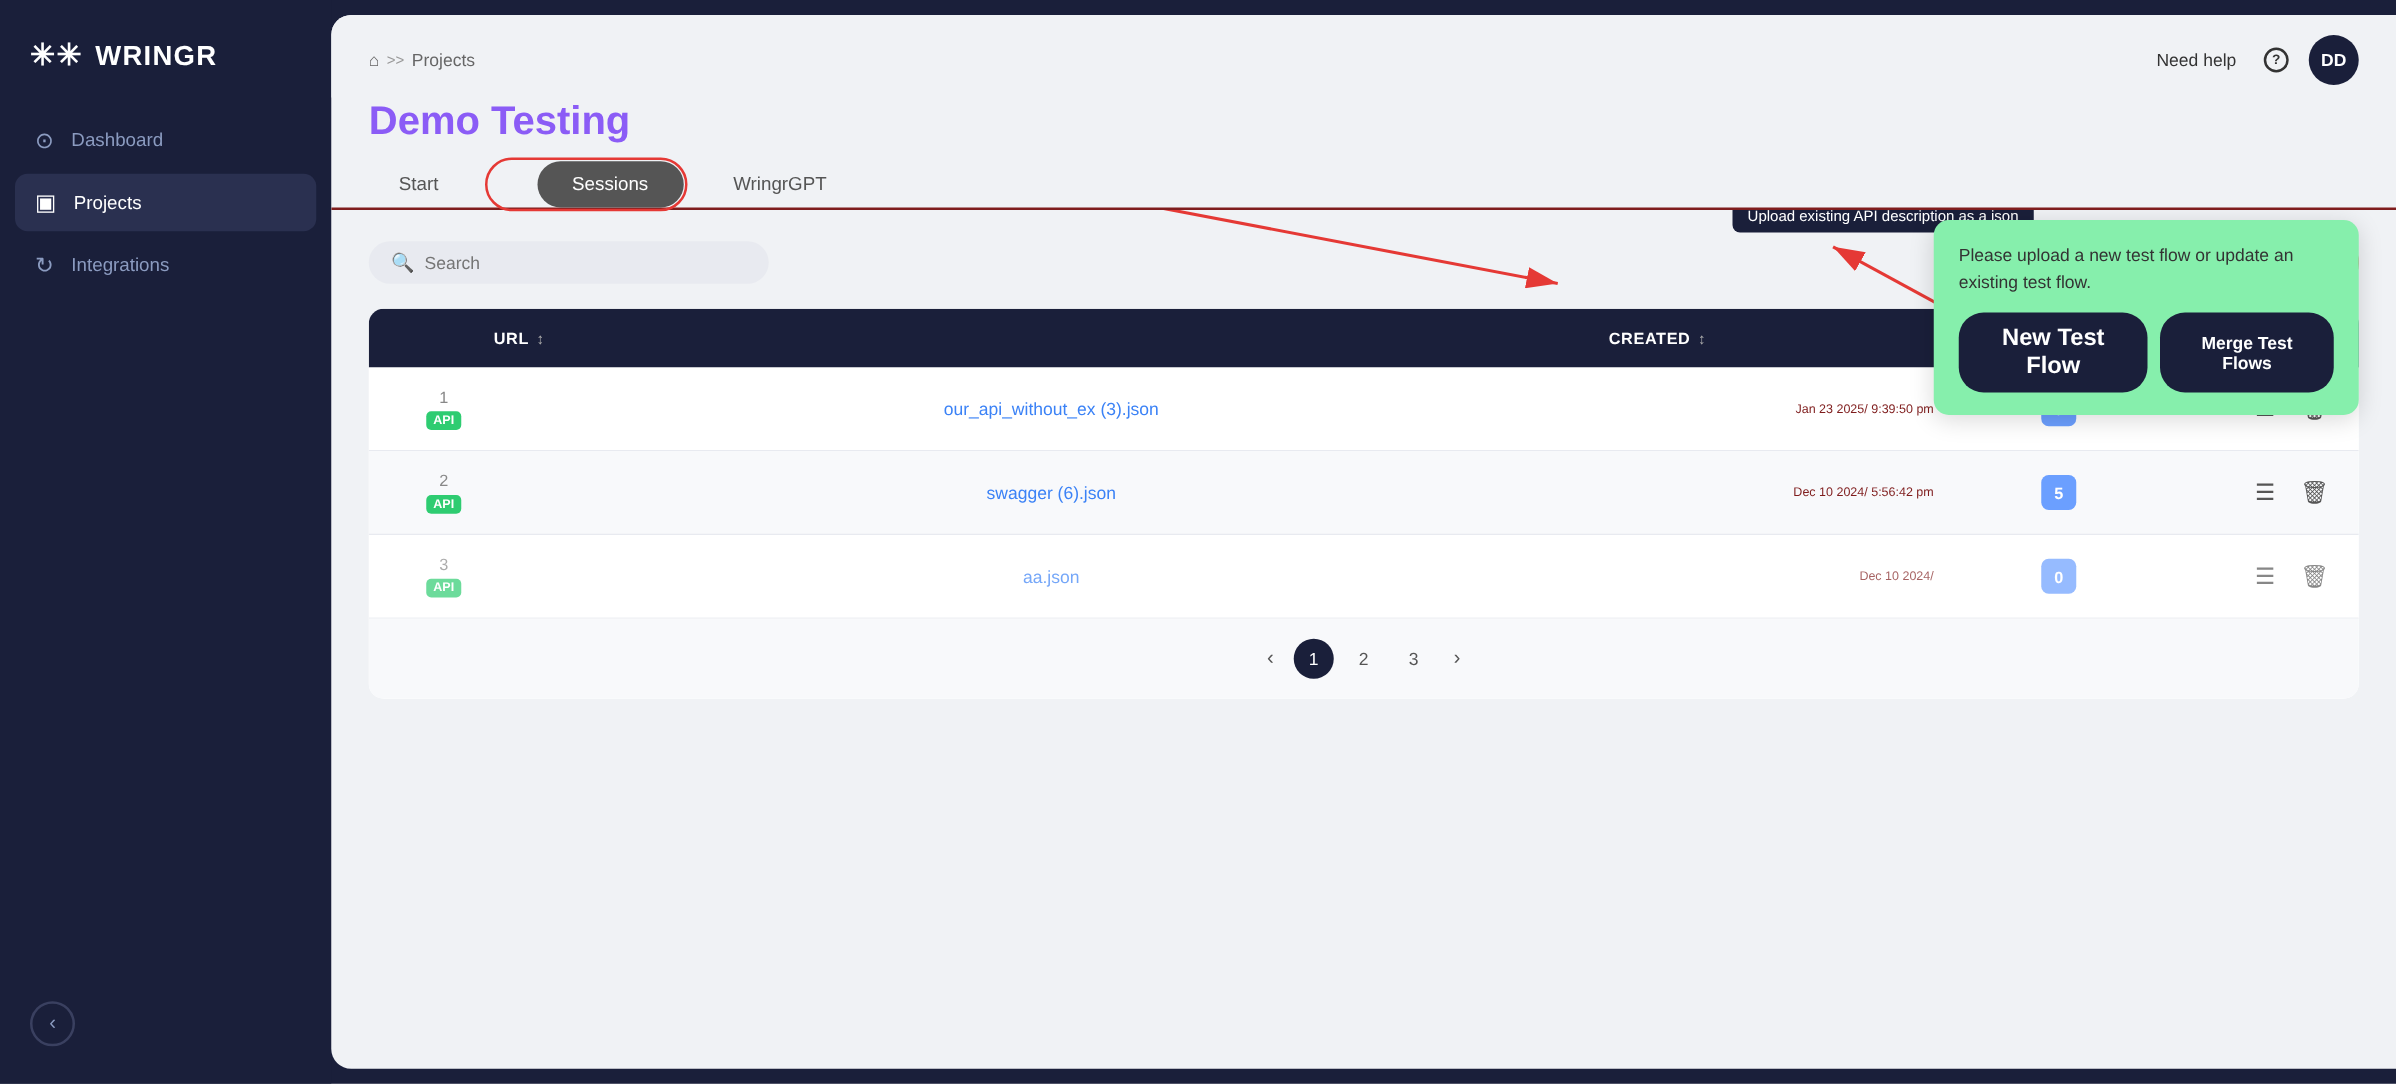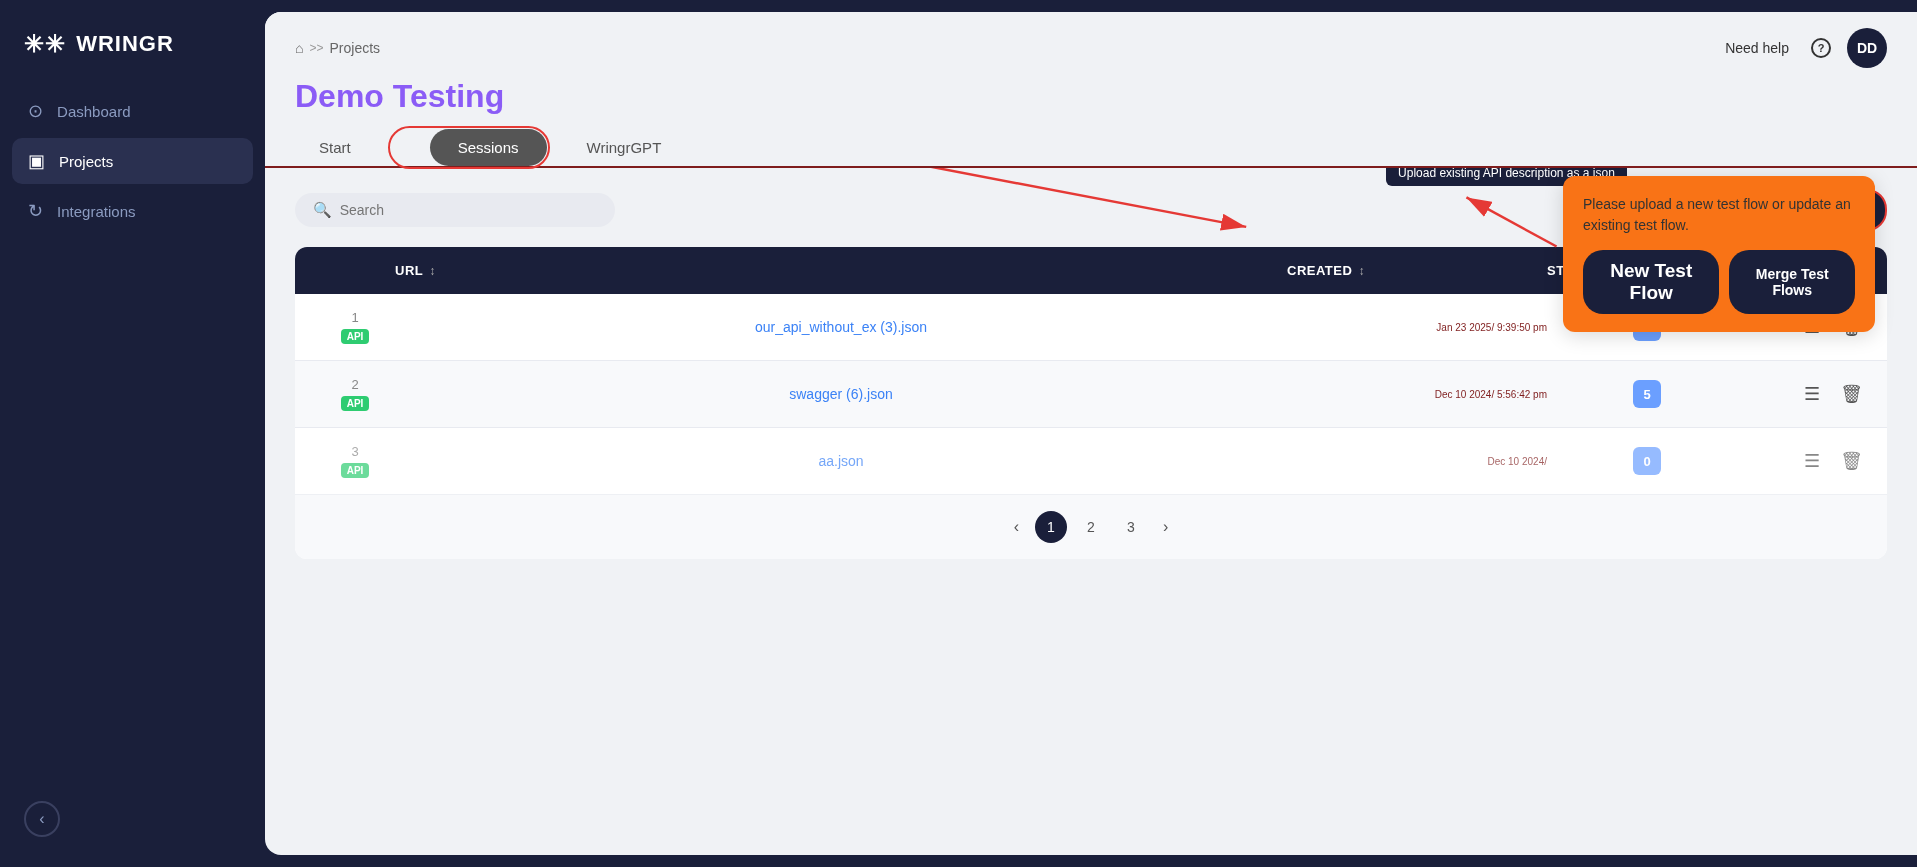--- a/index.html
+++ b/index.html
@@ -221,26 +221,26 @@
     .toolbar-right {
       display: flex;
       align-items: center;
       gap: 12px;
     }
 
     
     .tooltip-popup {
       position: absolute;
       top: 8px;
-      right: 42px;
-      background: #f97316;
+      right: 30px;
+      background: #86efac;
       border-radius: 12px;
       padding: 18px 20px;
       box-shadow: 0 4px 20px rgba(0,0,0,0.15);
-      width: 312px;
+      width: 340px;
       z-index: 100;
     }
     .tooltip-popup-text {
       font-size: 14px;
       color: #333;
       margin-bottom: 14px;
       line-height: 1.5;
     }
     .tooltip-buttons {
       display: flex;

